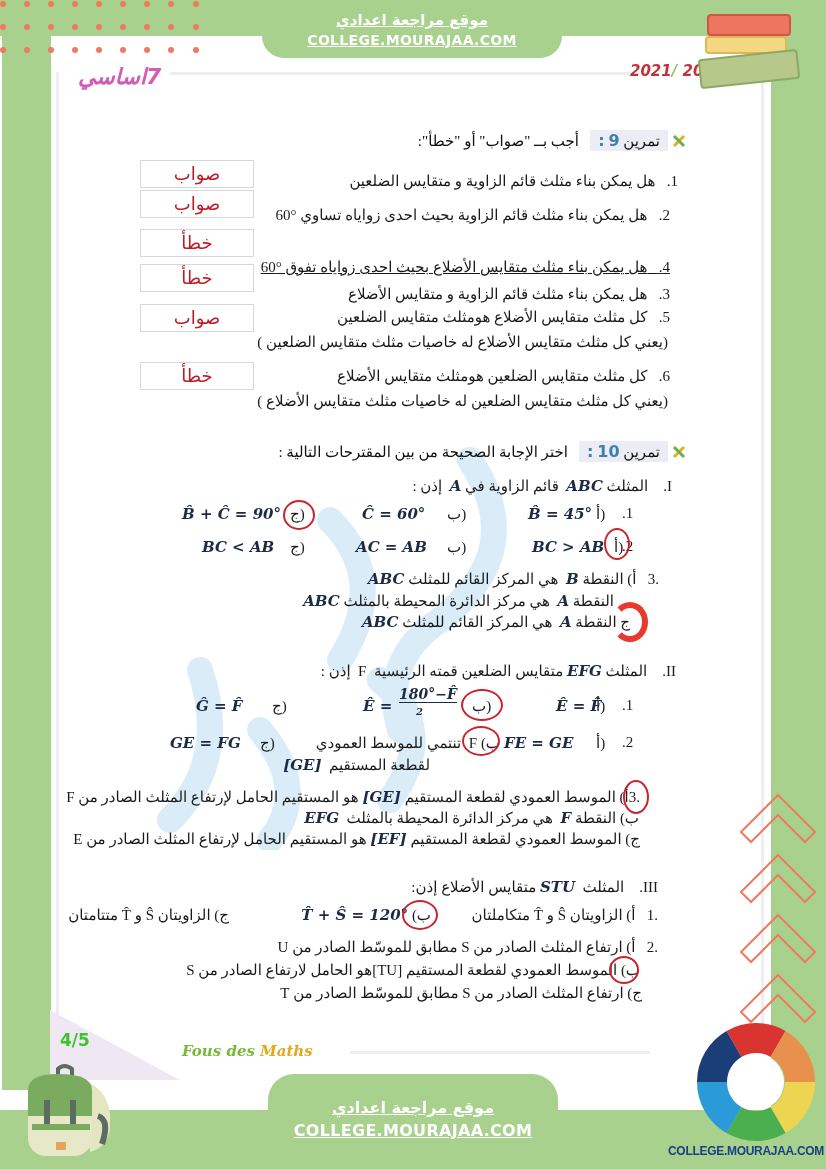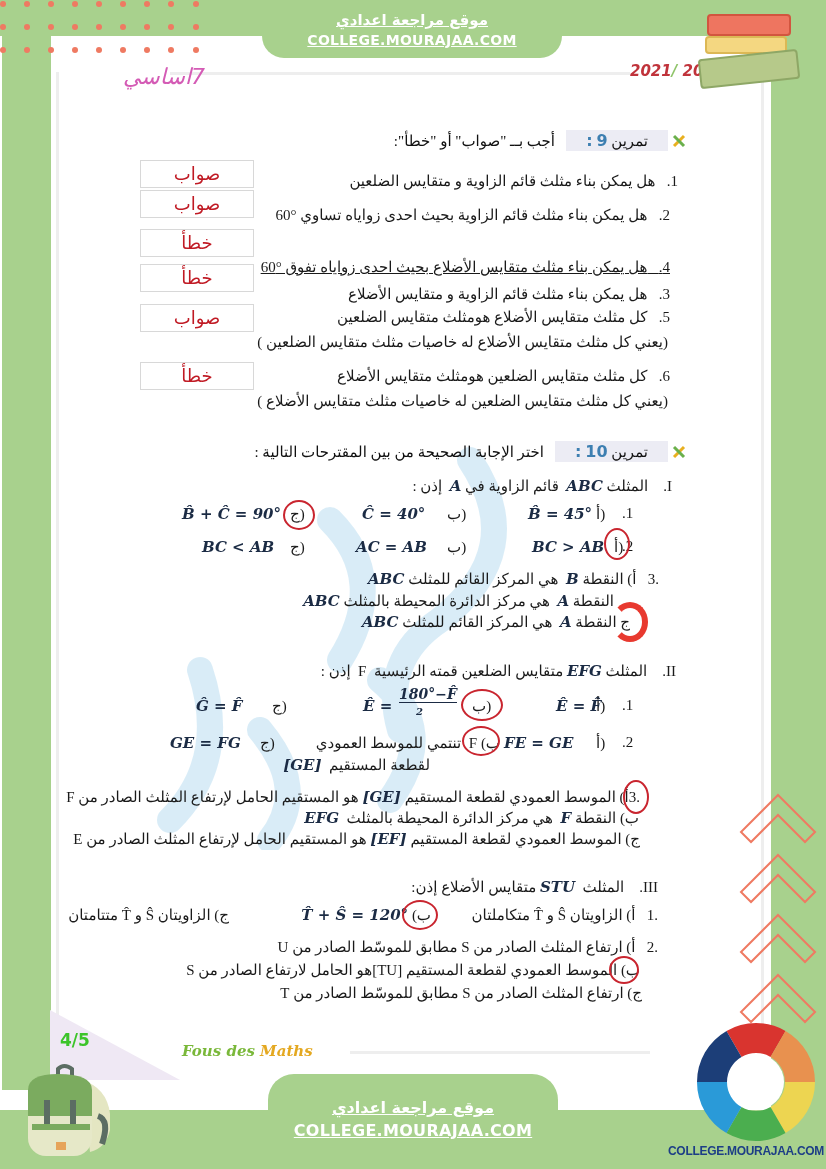--- a/index.html
+++ b/index.html
@@ -22,38 +22,38 @@
   .url-badge .ar { font-size: 15px; text-decoration: underline; line-height: 20px; direction: rtl; }
   .url-badge .en { font-size: 14px; text-decoration: underline; letter-spacing: 0.3px; line-height: 20px; }
   #bottom-url .ar { font-size: 16px; line-height: 24px; }
   #bottom-url .en { font-size: 16px; line-height: 22px; }
 
   #page-frame { position: absolute; left: 56px; top: 72px; width: 708px; height: 960px;
                 border-left: 3px solid #eeeeee; border-right: 3px solid #eeeeee; }
   #header-line { position: absolute; left: 170px; top: 72px; width: 460px; height: 3px; background: #eeeeee; }
   #footer-line { position: absolute; left: 350px; top: 1051px; width: 300px; height: 3px; background: #eeeeee; }
 
-  #grade { position: absolute; left: 78px; top: 64px; font-size: 22px; font-weight: normal; color: #d45bb5;
-           font-style: italic; direction: rtl; margin-left: 45px; }
+  #grade { position: absolute; left: 78px; top: 64px; font-size: 22px; font-weight: bold; color: #d45bb5;
+           font-style: italic; direction: rtl; }
   #year { position: absolute; left: 630px; top: 62px; font-size: 15px; font-weight: bold; font-style: italic; color: #c0333b; }
   #year .slash { color: #8fc46a; }
 
   .books { position: absolute; left: 703px; top: 12px; width: 98px; height: 80px; }
   .book { position: absolute; border-radius: 4px; }
 
   .chevrons { position: absolute; left: 733px; top: 790px; width: 90px; height: 240px; }
 
   #watermark { position: absolute; left: 140px; top: 430px; width: 430px; height: 420px; opacity: 0.25; }
 
   .rtl { direction: rtl; unicode-bidi: embed; }
   .line { position: absolute; font-family: "Liberation Serif", serif; font-size: 15px; color: #1a1a1a; white-space: nowrap; }
   .math { font-family: "DejaVu Serif", serif; font-weight: bold; font-style: italic; color: #1b2b44; }
 
   .ex-head { position: absolute; direction: rtl; font-size: 15px; font-family: "Liberation Serif", serif; white-space: nowrap; }
-  .ex-badge { display: inline-block; background: #ececf4; padding: 1px 20px; }
+  .ex-badge { display: inline-block; background: #ececf4; padding: 1px 8px; }
   .ex-num { color: #3d7fb1; font-weight: bold; font-family: "DejaVu Sans", sans-serif; font-size: 16px; }
   .pencil { display: inline-block; width: 14px; height: 14px; position: relative; margin-left: 4px; vertical-align: -2px; }
 
   .ans-box { position: absolute; left: 140px; width: 114px; height: 28px; border: 1px solid #d8d8d8; background: #fff;
              color: #c01a24; font-size: 18px; text-align: center; line-height: 26px; direction: rtl;
              font-family: "DejaVu Sans", sans-serif; }
 
   .circle { position: absolute; border: 2px solid #c9252f; border-radius: 50%; }
   .big-circle { position: absolute; border: 6px solid #e8392f; border-radius: 50%; }
 
@@ -167,21 +167,21 @@
   </span><span class="ex-badge"><span>تمرين</span> <span class="ex-num">10</span> <span class="ex-num">:</span></span>&nbsp;&nbsp;&nbsp;<span>اختر الإجابة الصحيحة من بين المقترحات التالية :</span>
 </div>
 
 <div class="line rtl" style="right:154px;top:477px;">
   <span>I.</span>&nbsp;&nbsp;&nbsp; <span>المثلث</span> <span class="math">ABC</span>&nbsp; <span>قائم الزاوية في</span> <span class="math">A</span>&nbsp; <span>إذن :</span>
 </div>
 <div class="line" style="left:622px;top:505px;">.1</div>
 <div class="line" style="left:596px;top:505px;">أ)</div>
 <div class="line math" style="left:528px;top:505px;">B̂ = 45°</div>
 <div class="line" style="left:447px;top:505px;">ب)</div>
-<div class="line math" style="left:362px;top:505px;">Ĉ = 40°</div>
+<div class="line math" style="left:362px;top:505px;">Ĉ = 60°</div>
 <div class="line" style="left:290px;top:505px;">ج)</div>
 <div class="line math" style="left:182px;top:505px;">B̂ + Ĉ = 90°</div>
 <div class="circle" style="left:283px;top:500px;width:32px;height:30px;"></div>
 
 <div class="line" style="left:622px;top:538px;">.2</div>
 <div class="line" style="left:614px;top:538px;">أ)</div>
 <div class="line math" style="left:532px;top:538px;">BC &gt; AB</div>
 <div class="line" style="left:447px;top:538px;">ب)</div>
 <div class="line math" style="left:356px;top:538px;">AC = AB</div>
 <div class="line" style="left:290px;top:538px;">ج)</div>

